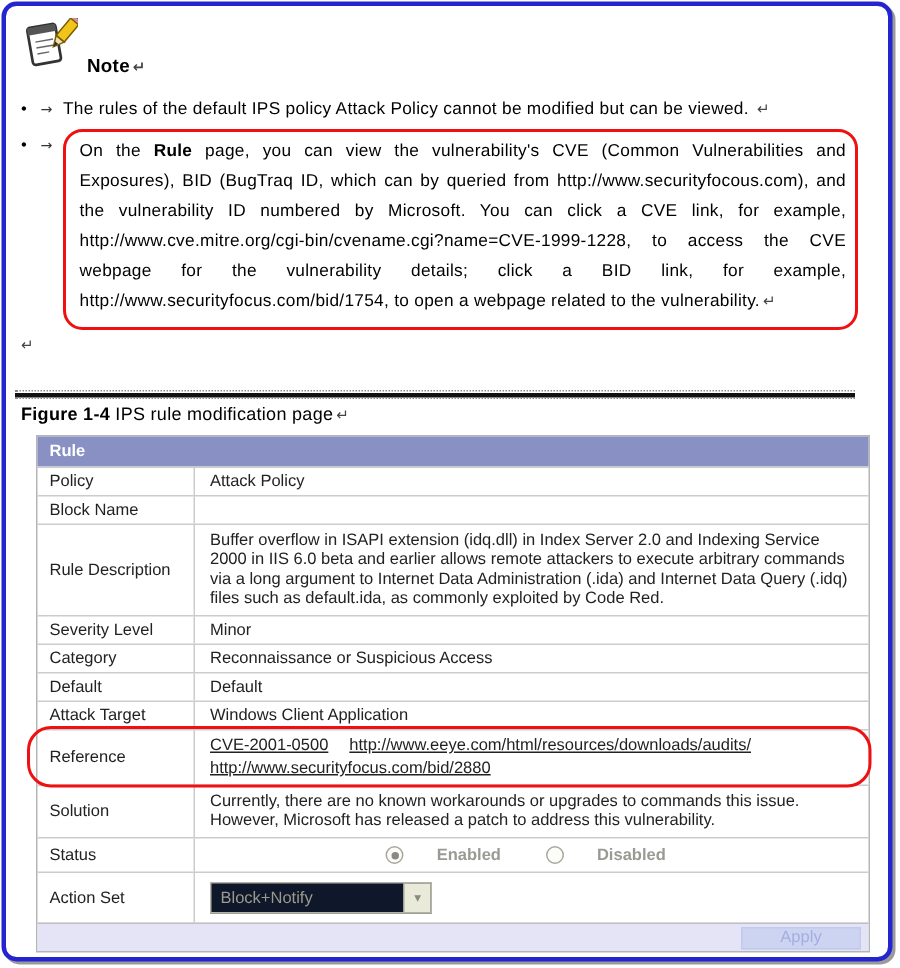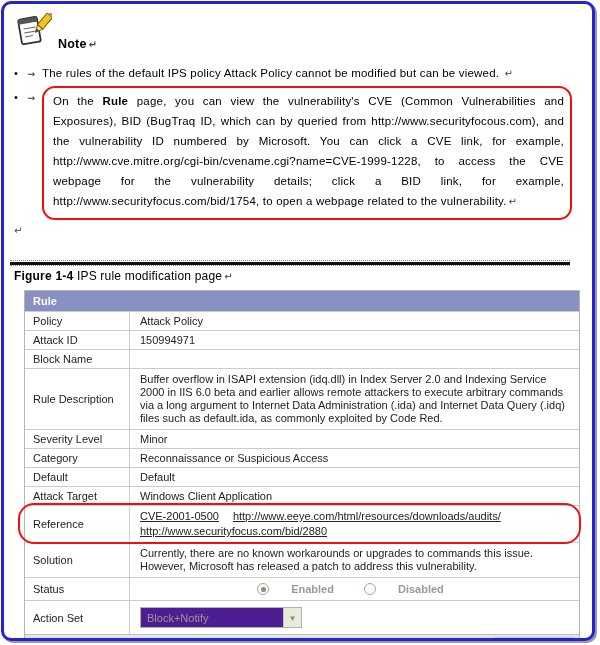--- a/index.html
+++ b/index.html
@@ -63,21 +63,21 @@
     border:2px solid #ef1111; border-radius:16px; pointer-events:none; z-index:2;
   }
   .status-val { flex-direction:row !important; align-items:flex-end; color:#9a9a94; gap:22px; padding-top:5px; padding-bottom:5px;font-weight:bold; }
   .radio {
     width:12px; height:12px; border:1px solid #a8a89e; border-radius:50%;
     display:inline-flex; align-items:center; justify-content:center; background:#fcfcf8;
   }
   .radio .dot { width:5px; height:5px; border-radius:50%; background:#8a8a80; }
   .radio-label { margin-right:8px; }
   .select {
-    width:162px; height:21px; border:1px solid #b4b4a4; background:#4c1d95;
+    width:148px; height:21px; border:1px solid #b4b4a4; background:#0f172a;
     display:flex; align-items:center; color:#9a9a8e; margin:3px 0;
   }
   .sel-text { padding-left:6px; flex:1; }
   .sel-arrow {
     width:18px; height:100%; background:#eaeadb; border-left:1px solid #c6c6b4;
     display:flex; align-items:center; justify-content:center;
     color:#8a8a7c; font-size:9px;
   }
   .t-footer {
     border-top:1px solid #c0c0c0; background:#e4e4f6; height:19px;
@@ -139,24 +139,20 @@
   <div class="figure-caption"><b>Figure 1-4</b><span> IPS rule modification page</span><span class="pmark">↵</span></div>
 
   <div class="rule-table">
     <div class="t-header">Rule</div>
 
     <div class="t-row">
       <div class="t-label">Policy</div>
       <div class="t-value">Attack Policy</div>
     </div>
 
-    <div class="t-row">
-      <div class="t-label">Attack ID</div>
-      <div class="t-value">150994971</div>
-    </div>
 
     <div class="t-row">
       <div class="t-label">Block Name</div>
     </div>
 
     <div class="t-row">
       <div class="t-label">Rule Description</div>
       <div class="t-value desc">Buffer overflow in ISAPI extension (idq.dll) in Index Server 2.0 and Indexing Service 2000 in IIS 6.0 beta and earlier allows remote attackers to execute arbitrary commands via a long argument to Internet Data Administration (.ida) and Internet Data Query (.idq) files such as default.ida, as commonly exploited by Code Red.</div>
     </div>
 

